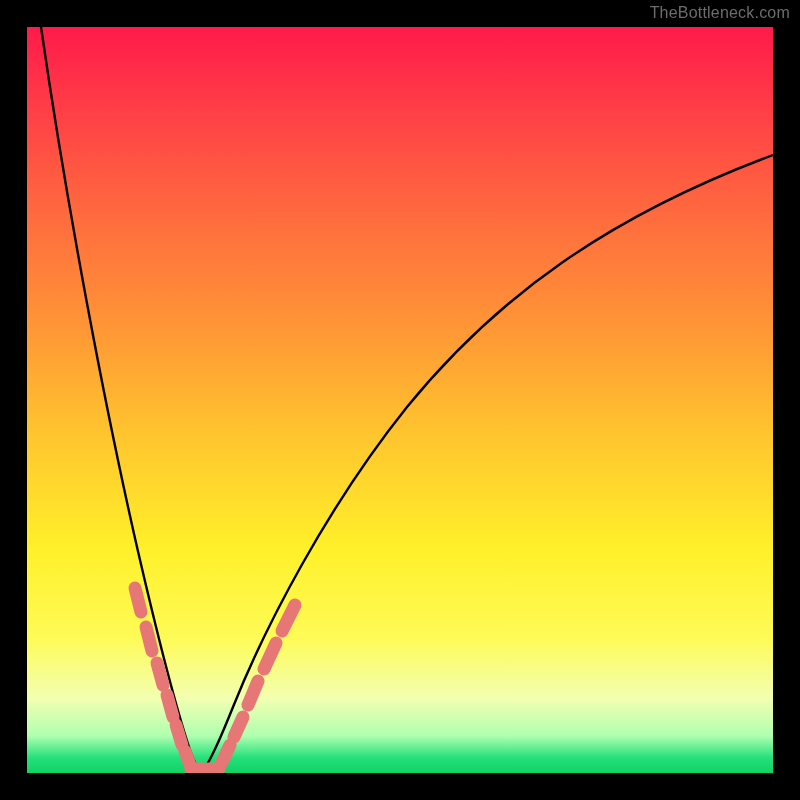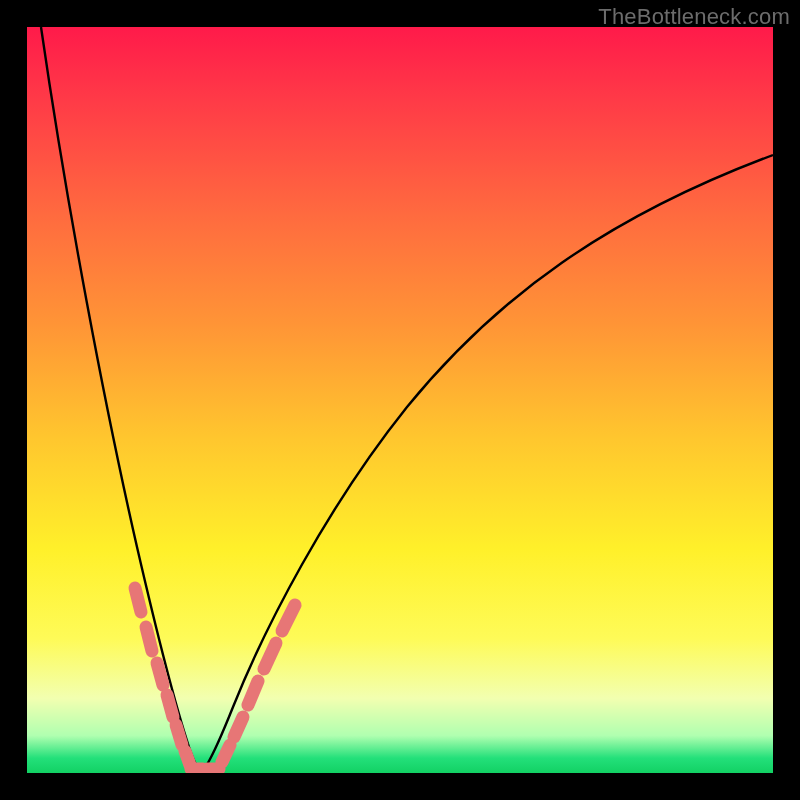--- a/index.html
+++ b/index.html
@@ -29,21 +29,21 @@
       #b0ffb0 95%,
       #23e07a 98%,
       #12d164 100%
     );
   }
   .watermark {
     position: absolute;
     top: 4px;
     right: 10px;
     color: #6c6c6c;
-    font-size: 22px;
+    font-size: 16px;
     font-weight: 500;
     letter-spacing: 0.2px;
     text-align: right;
   }
   svg.curves {
     position: absolute;
     left: 0;
     top: 0;
     width: 746px;
     height: 746px;

